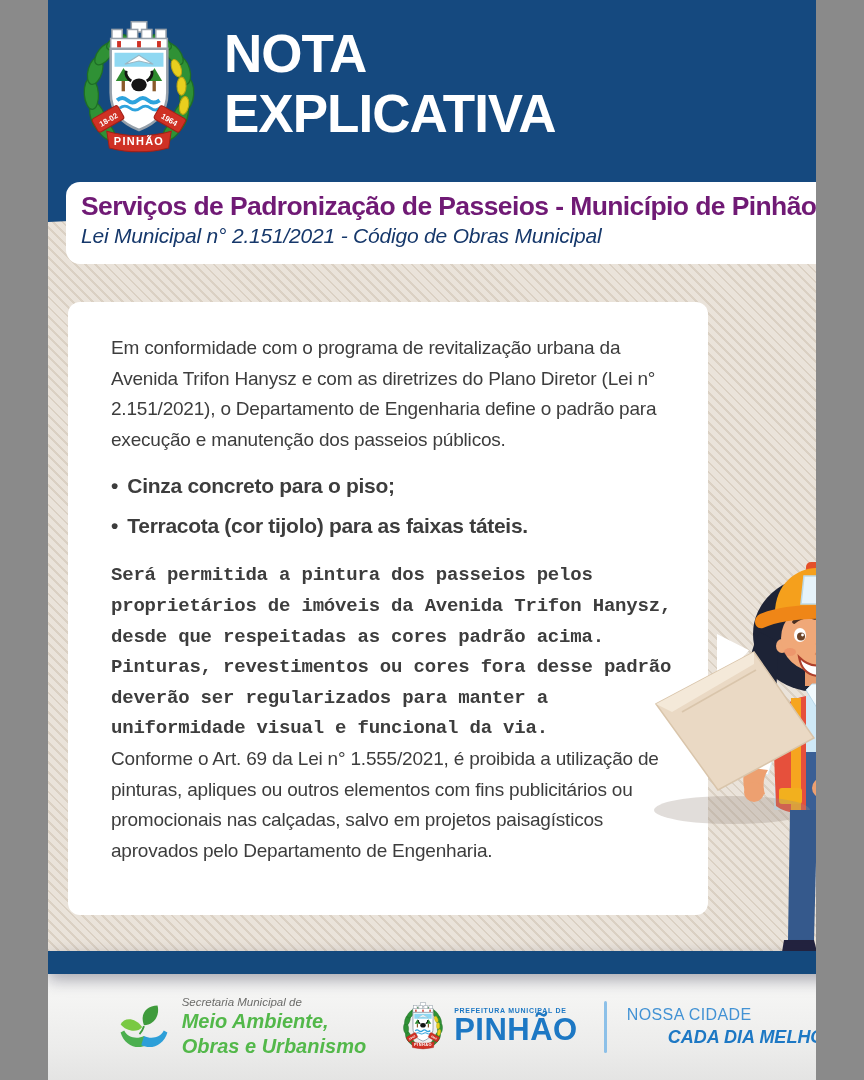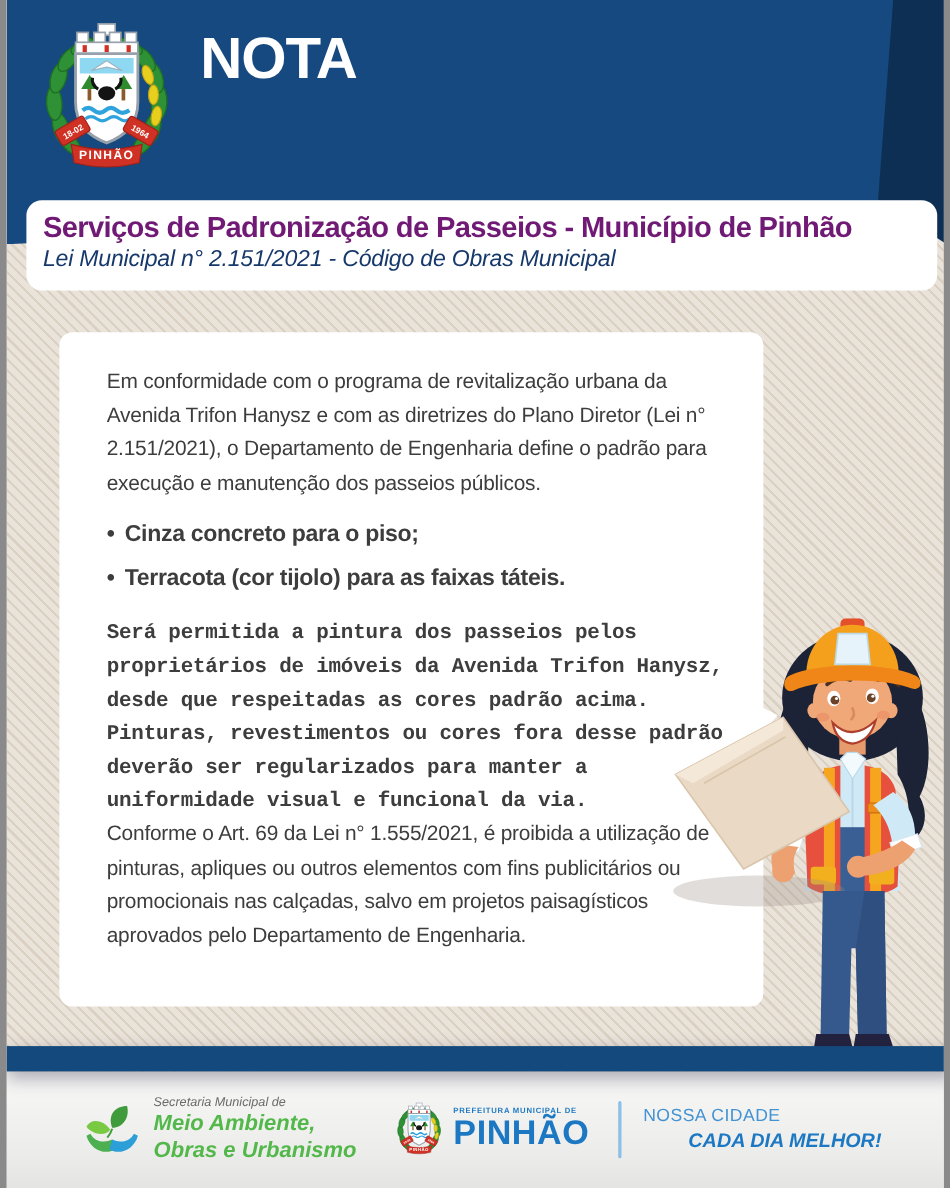--- a/index.html
+++ b/index.html
@@ -1,37 +1,37 @@
 <!DOCTYPE html>
 <html><head>
 <meta charset="utf-8">
 <style>
   html,body{margin:0;padding:0;background:#8a8a8a;}
-  .page{position:relative;width:852px;height:1080px;margin:0 auto;overflow:hidden;
+  .page{position:relative;width:768px;height:1080px;margin:0 auto;overflow:hidden;
         background:#eae3da;font-family:"Liberation Sans",sans-serif;}
   .page-stripes{position:absolute;inset:0;z-index:0;
         background:repeating-linear-gradient(45deg,rgba(193,178,158,.38) 0 2px,rgba(0,0,0,0) 2px 7px);}
 
   
   .header-dark{position:absolute;top:0;left:0;width:864px;height:228px;background:#0d2f54;z-index:1;
         clip-path:polygon(798px 0,864px 0,864px 228px,789px 180px);}
   .header-main{position:absolute;top:0;left:0;width:864px;height:222px;background:#15497f;z-index:2;
         clip-path:polygon(0 0,806px 0,792px 185px,0 222px);}
   .crest-header{position:absolute;left:26px;top:14px;width:130px;height:152px;z-index:4;}
   .main-title{position:absolute;left:176px;top:24px;z-index:3;color:#ffffff;
         font-weight:bold;font-size:53px;line-height:60px;letter-spacing:-1px;}
 
   
   .banner{position:absolute;left:18px;top:182px;width:828px;height:82px;background:#ffffff;
         border-radius:14px;z-index:5;box-sizing:border-box;padding:9px 10px 0 15px;}
   .banner-title{font-size:26.5px;font-weight:bold;color:#701a75;letter-spacing:-0.6px;white-space:nowrap;}
   .banner-subtitle{font-size:21px;font-style:italic;color:#16386b;letter-spacing:-0.2px;margin-top:2px;}
 
   
-  .card{position:absolute;left:48px;top:302px;width:640px;height:613px;background:#ffffff;
+  .card{position:absolute;left:20px;top:302px;width:640px;height:613px;background:#ffffff;
         border-radius:12px;z-index:2;box-sizing:border-box;padding:31px 24px 24px 43px;color:#3d3d3d;}
   .card p{margin:0;font-size:19px;line-height:30.6px;letter-spacing:-0.2px;}
   .card .b{font-weight:bold;font-family:Liberation Mono, monospace;}
   .bullets{margin:17px 0 20px 0;}
   .bullet-row{display:flex;align-items:baseline;margin:0 0 12px 0;}
   .bullet-dot{font-size:21px;font-weight:bold;margin-right:9px;}
   .bullet-text{font-size:21px;font-weight:bold;letter-spacing:-0.3px;line-height:28px;}
   .tail{position:absolute;left:669px;top:634px;width:32px;height:54px;background:#ffffff;z-index:2;
         clip-path:polygon(0 0,100% 30%,0 100%);}
 
@@ -138,20 +138,21 @@
           <path d="M25,91 Q50,98 75,91 L73,104 Q50,110 27,104 Z" fill="#cf3125" stroke="#a02018" stroke-width="0.8"></path>
           <text x="50" y="101.5" font-size="8.5" font-weight="bold" fill="#ffffff" text-anchor="middle" letter-spacing="1" font-family="Liberation Sans, sans-serif">PINHÃO</text>
         </g>
       </symbol>
     </defs>
     <use href="#crest-sym" width="100" height="118"></use>
   </svg>
 
   <div class="main-title">
     <div>NOTA</div>
+    <div>EXPLICATIVA</div>
   </div>
 
   <div class="banner">
     <div class="banner-title">Serviços de Padronização de Passeios - Município de Pinhão</div>
     <div class="banner-subtitle">Lei Municipal n° 2.151/2021 - Código de Obras Municipal</div>
   </div>
 
   <div class="card">
     <p>Em conformidade com o programa de revitalização urbana da Avenida Trifon Hanysz e com as diretrizes do Plano Diretor (Lei n° 2.151/2021), o Departamento de Engenharia define o padrão para execução e manutenção dos passeios públicos.</p>
     <div class="bullets">

